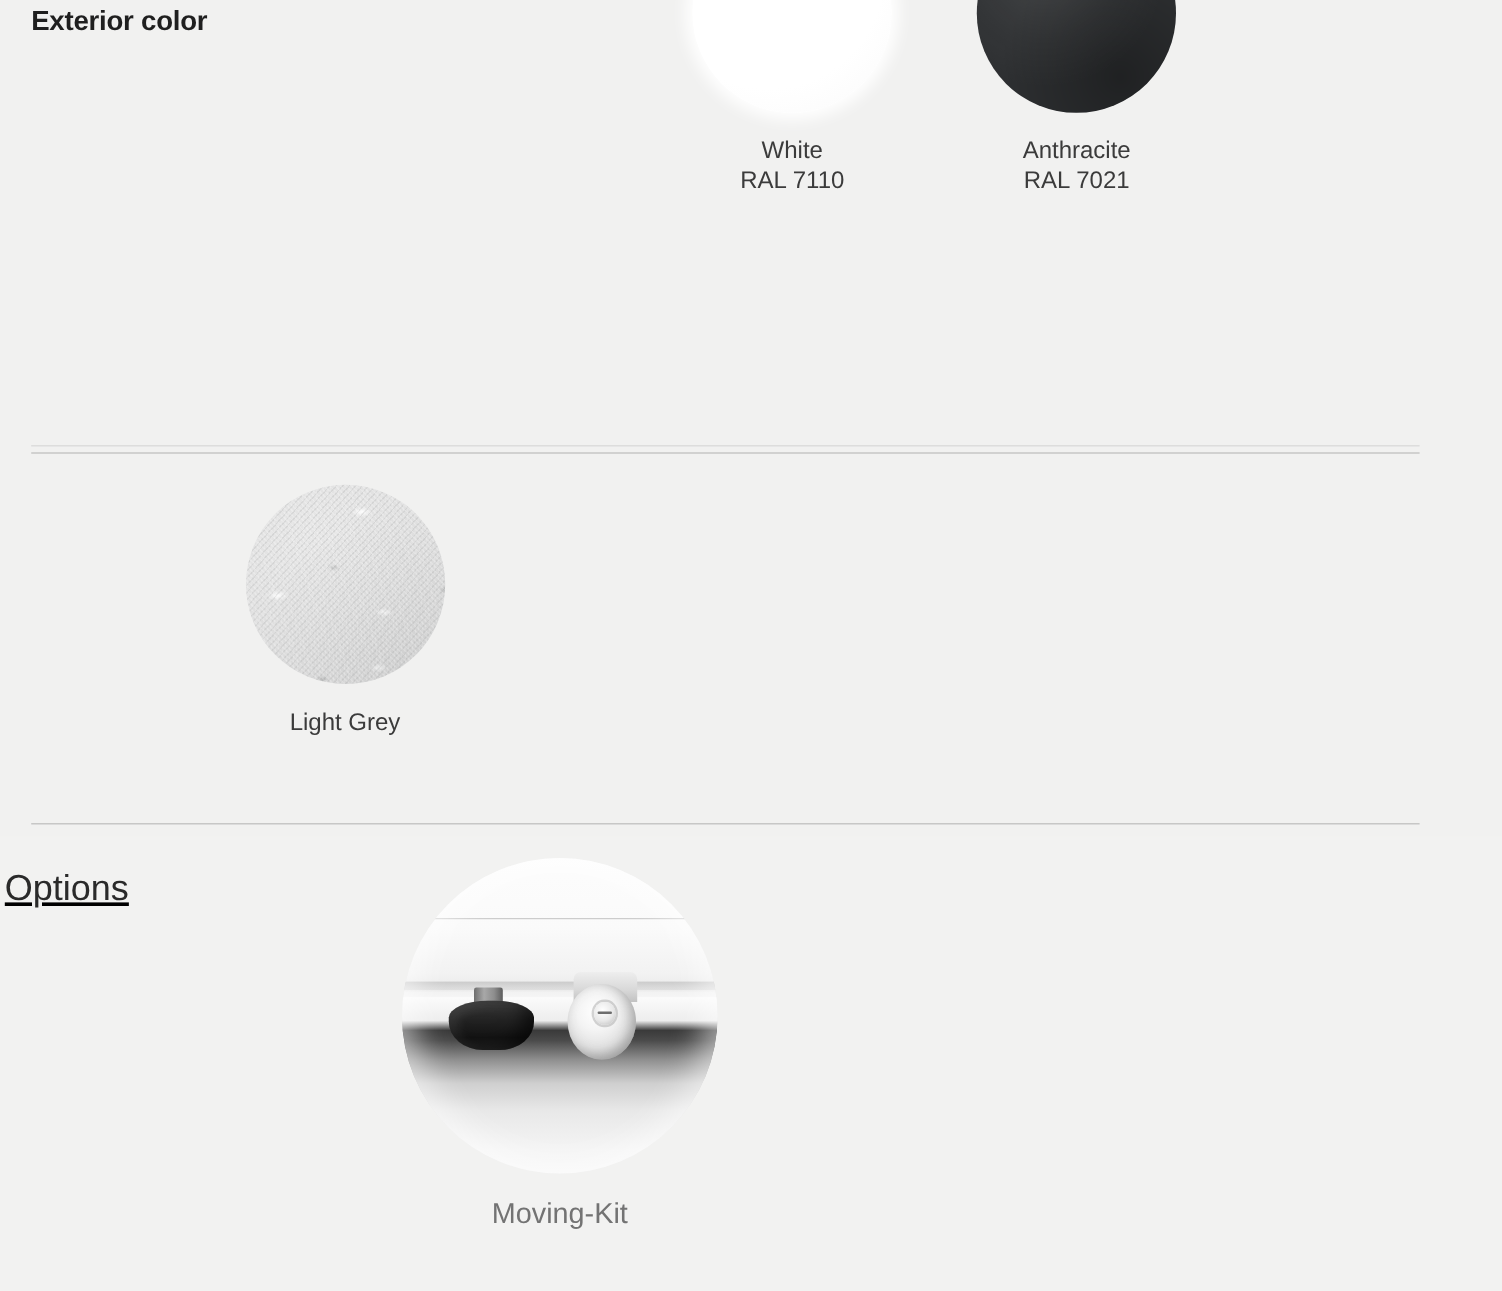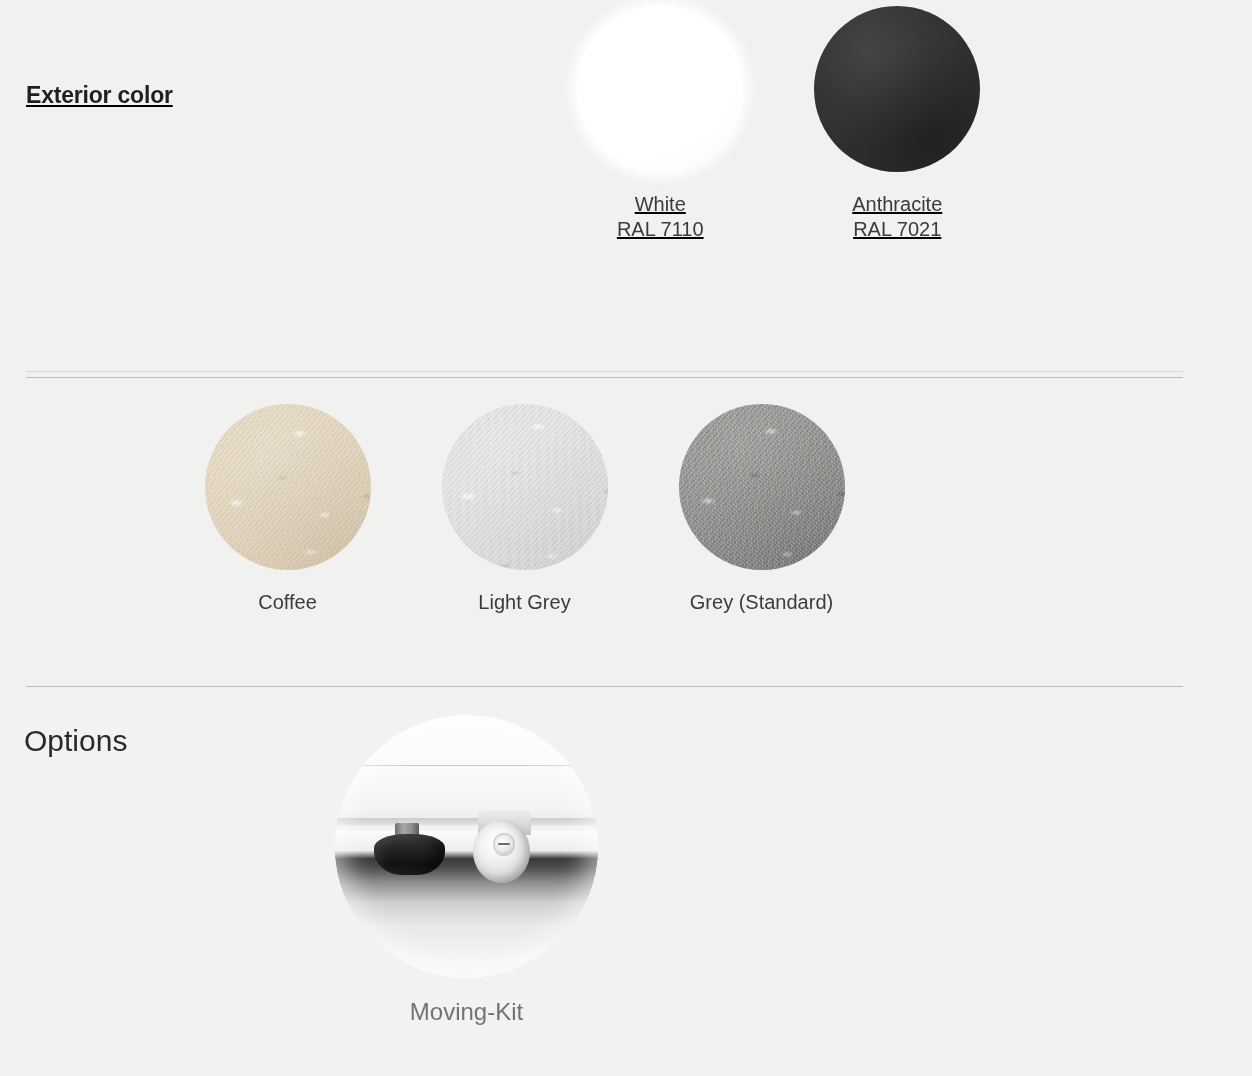--- a/index.html
+++ b/index.html
@@ -219,22 +219,23 @@
     position: absolute;
     left: 0;
     right: 0;
     top: 697px;
     bottom: 0;
     background: #f2f2f1;
   }
 
   .options-inner {
     position: relative;
-    padding-left: 24px;
+    padding-left: 4px;
     padding-top: 26px;
+    text-decoration: underline;
   }
 
   .option-item {
     position: absolute;
     left: 335px;
     top: 18px;
     width: 263px;
     display: flex;
     flex-direction: column;
     align-items: center;
@@ -371,21 +372,21 @@
     box-shadow: inset 0 0 26px 10px rgba(255,255,255,0.55);
     pointer-events: none;
   }
 </style>
 </head>
 <body>
 
 <div class="page">
 
   <div class="section" style="position:absolute; left:0; top:0; width:100%;">
-    <div class="section-inner" style="padding-top:78px;text-decoration:underline;">
+    <div class="section-inner" style="">
       <div class="title-col">
         <div class="section-title">Exterior color</div>
       </div>
       <div class="swatch-row" style="margin-left:388px; margin-top:-72px;">
 
         <div class="swatch-item">
           <div class="swatch-circle sw-white"></div>
           <div class="swatch-label">
             <span>White</span><br>
             <span>RAL 7110</span>
@@ -404,34 +405,26 @@
     </div>
   </div>
 
   <div class="divider faint" style="top:371px;"></div>
   <div class="divider" style="top:377px;"></div>
 
   <div class="section" style="position:absolute; left:0; top:426px; width:100%;">
     <div class="section-inner">
       <div class="swatch-row" style="margin-left:162px; margin-top:-22px;">
 
-        <div class="swatch-item">
-          <div class="swatch-circle felt sw-coffee"></div>
-          <div class="swatch-label">Coffee</div>
-        </div>
 
         <div class="swatch-item">
           <div class="swatch-circle felt sw-lightgrey"></div>
           <div class="swatch-label">Light Grey</div>
         </div>
 
-        <div class="swatch-item">
-          <div class="swatch-circle felt sw-grey"></div>
-          <div class="swatch-label">Grey (Standard)</div>
-        </div>
 
       </div>
     </div>
   </div>
 
   <div class="divider" style="top:686px;"></div>
 
   <div class="options-band">
     <div class="options-inner">
       <div class="section-title light">Options</div>

